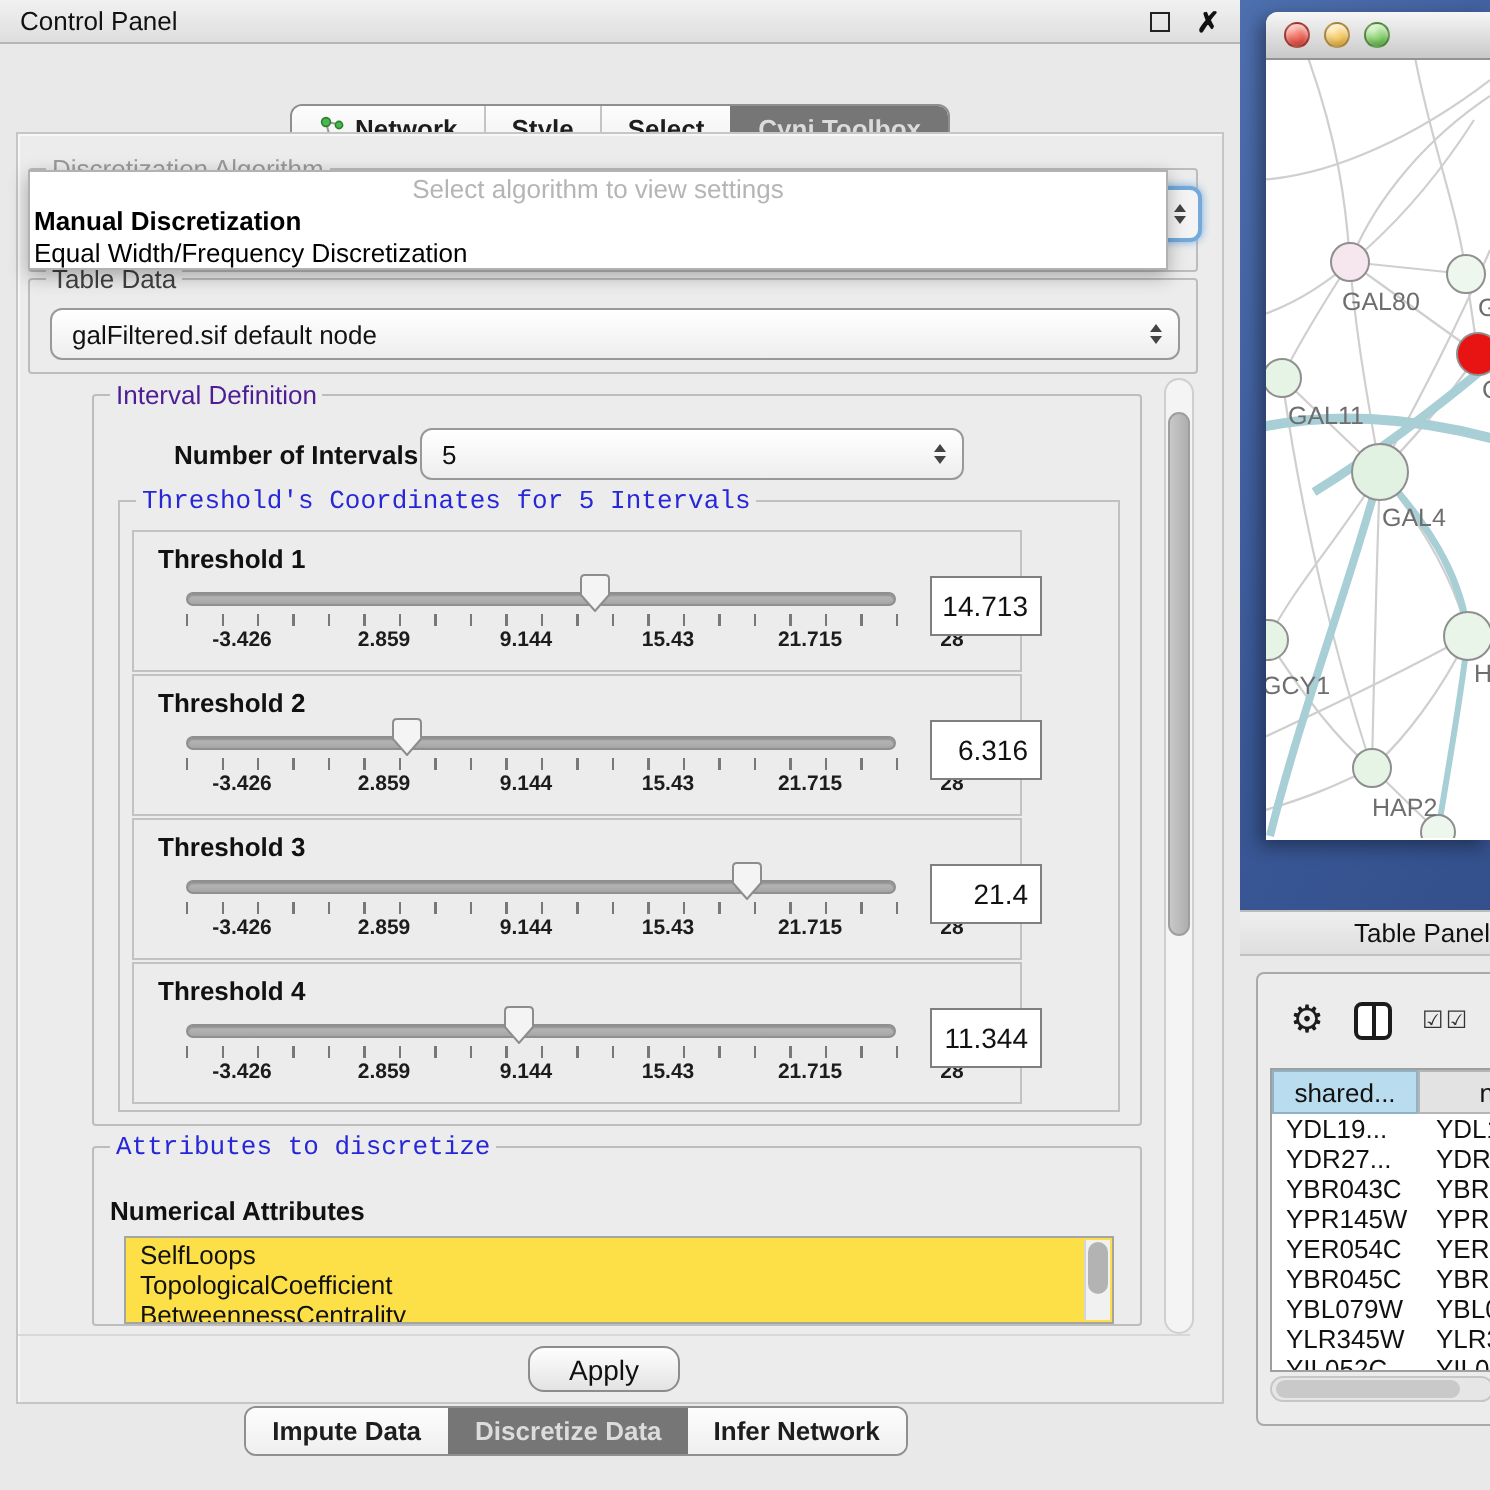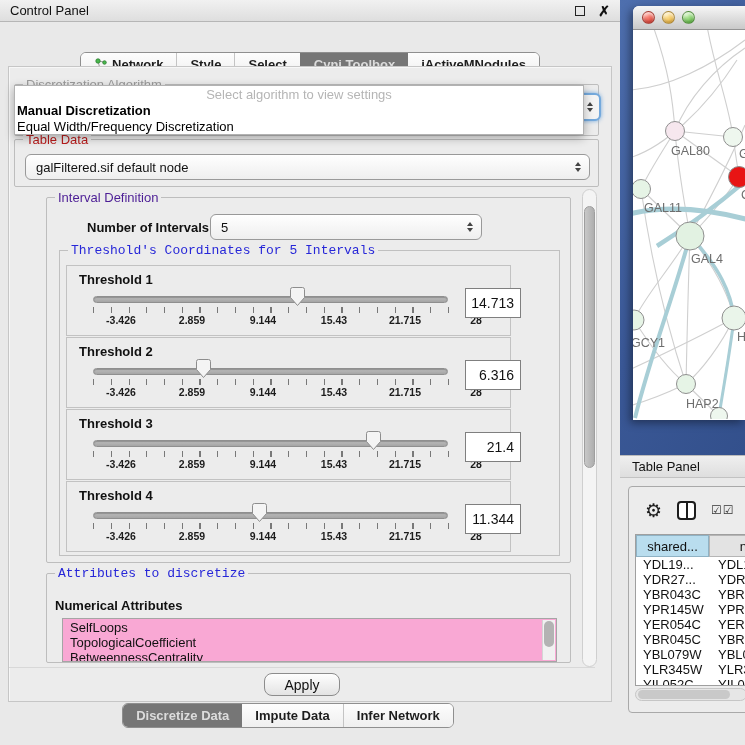--- a/index.html
+++ b/index.html
@@ -24,21 +24,21 @@
     color:#1d1d1d; border-left:1px solid #c4c4c4; background:linear-gradient(#fdfdfd,#efefef); cursor:default; }
   .tab:first-child { border-left:none; }
   .tab.selected { background:#767676; color:#dcdcdc; border-left-color:#767676; }
   .tab.selected + .tab { border-left:none; }
 
   .outer-panel { position:absolute; left:8px; top:66px; width:604px; height:636px;
     background:#ececec; border:1px solid #c6c6c6; box-shadow:inset 1px 1px 0 #f7f7f7; }
 
   .group { position:absolute; border:1px solid #bdbdbd; border-radius:2px; }
   .group-title { position:absolute; top:-8px; left:8px; background:#ececec; padding:0 3px; font-size:13px; line-height:15px; white-space:nowrap; }
-  .gt-gray { color:#9a9a9a; } .gt-green { color:#4c1d95; } .gt-blue { color:#2727d8;font-family:Liberation Mono, monospace; } .gt-dark { color:#b91c1c; }
+  .gt-gray { color:#9a9a9a; } .gt-green { color:#4c1d95; } .gt-blue { color:#2727d8;font-family:Liberation Mono, monospace; } .gt-dark { color:#404040; }
 
   .disc-group { left:5px; top:17px; width:585px; height:52px; }
   .focus-combo { position:absolute; left:558px; top:26px; width:34px; height:28px; border:2px solid #74a9dc;
     border-radius:6px; background:#f4f4f4; box-shadow:0 0 4px #74a9dc; z-index:1; }
   .focus-combo .stepper { right:6px; }
 
   .popup { position:absolute; left:5px; top:18px; width:570px; height:50px; background:#fff;
     border:1px solid #b2b2b2; box-shadow:0 3px 9px rgba(0,0,0,.30); z-index:5; }
   .popup-header { text-align:center; color:#b5b5b5; font-size:13px; line-height:17px; }
   .popup-item { font-size:13px; line-height:16px; padding-left:2px; color:#000; }
@@ -67,21 +67,21 @@
     background:linear-gradient(#bcbcbc,#a5a5a5); border:1px solid #8f8f8f; box-shadow:inset 0 1px 1px rgba(0,0,0,.22); }
   .slider-handle { position:absolute; top:21px; width:15px; height:19px; }
   .ticks { position:absolute; left:26px; top:41px; width:356px; height:6px;
     background:repeating-linear-gradient(to right,#787878 0,#787878 1px,transparent 1px,transparent 17.75px); }
   .tick-label { position:absolute; top:48px; transform:translateX(-50%); font-size:10.5px; font-weight:bold; color:#1c1c1c;margin-left:28px; }
   .value-box { position:absolute; left:398px; top:22px; width:56px; height:30px; background:#fff;
     border:1px solid #7f7f7f; font-size:14px; color:#111; text-align:right; line-height:28px; padding-right:6px; }
 
   .attrs-group { left:35px; top:384px; width:525px; height:90px; }
   .attrs-label { position:absolute; left:8px; top:24px; font-weight:bold; font-size:13px; color:#111; }
-  .listbox { position:absolute; left:15px; top:44px; width:495px; height:44px; background:#f9a8d4;
+  .listbox { position:absolute; left:15px; top:44px; width:495px; height:44px; background:#fde047;
     border:1px solid #a5a5a5; overflow:hidden; padding:1px 0 0 7px; }
   .list-item { font-size:13px; line-height:15px; color:#111; }
   .list-vscroll { position:absolute; right:1px; top:1px; bottom:1px; width:13px; background:#f1f1f1; border-left:1px solid #d5d5d5; }
   .list-vscroll .thumb { position:absolute; left:1px; right:1px; top:1px; height:26px; background:#b3b3b3; border-radius:6px; }
 
   .main-vscroll { position:absolute; left:573px; top:122px; width:15px; height:478px;
     background:#f4f4f4; border:1px solid #cfcfcf; border-radius:8px; }
   .main-vscroll .thumb { position:absolute; left:1px; right:1px; top:16px; height:262px;
     background:linear-gradient(to right,#c8c8c8,#aeaeae); border:1px solid #9e9e9e; border-radius:7px; }
 
@@ -101,21 +101,21 @@
   .light { width:13px; height:13px; border-radius:50%; border:1px solid rgba(0,0,0,.28);
     box-shadow:inset 0 2px 3px rgba(255,255,255,.75), inset 0 -2px 2px rgba(0,0,0,.15); }
   .light.red { background:radial-gradient(circle at 35% 30%, #ff9a8e, #dd4438 75%); }
   .light.yellow { background:radial-gradient(circle at 35% 30%, #ffe9a8, #eab33f 75%); }
   .light.green { background:radial-gradient(circle at 35% 30%, #c7f0b2, #62ba46 75%); }
   .canvas { position:relative; width:112px; height:389px; background:#fff; overflow:hidden; }
   .net-label { font-size:12.5px; fill:#6e6e6e; font-family:"Liberation Sans",sans-serif; }
 
   .tp-titlebar { position:absolute; top:455px; left:0; width:125px; height:23px;
     background:linear-gradient(#efefef,#dedede); border-top:1px solid #bbb; border-bottom:1px solid #c2c2c2;
-    display:flex; align-items:center; padding-left:12px; font-size:13px; color:#111; }
+    display:flex; align-items:center; padding-left:12px; font-size:13px; color:#111;justify-content:flex-end; }
   .tp-window { position:absolute; top:486px; left:8px; width:120px; height:227px; background:#ececec;
     border:1px solid #a9a9a9; border-radius:4px 0 0 4px; }
   .tp-toolbar { position:absolute; top:0; left:0; right:0; height:46px; display:flex; align-items:center; gap:15px; padding-left:16px; }
   .gear-glyph { font-size:19px; color:#1c1c1c; line-height:1; }
   .split-icon { width:19px; height:19px; border:2px solid #1c1c1c; border-radius:4px; position:relative; background:#fff; }
   .split-icon::after { content:""; position:absolute; left:50%; top:0; bottom:0; width:2px; background:#1c1c1c; transform:translateX(-50%); }
   .cb-pair { display:flex; gap:1px; font-size:12px; color:#333; }
   .tp-table { position:absolute; left:6px; top:47px; width:150px; height:152px; background:#fff;
     border:1px solid #9f9f9f; overflow:hidden; font-size:13px; color:#111; }
   .tp-header { display:flex; height:22px; }
@@ -159,23 +159,20 @@
         </div>
         <div class="tab">
             <span>Style</span>
           </div>
         <div class="tab">
             <span>Select</span>
           </div>
         <div class="tab selected">
             <span>Cyni Toolbox</span>
           </div>
-        <div class="tab">
-            <span>jActiveMNodules</span>
-          </div>
       </div>
     </nav>
 
     <div class="outer-panel">
 
       <div class="group disc-group">
         <span class="group-title gt-gray">Discretization Algorithm</span>
       </div>
 
       <div class="focus-combo">
@@ -319,25 +316,25 @@
         <div class="thumb"></div>
       </div>
 
       <div class="footer">
         <button class="apply-btn">Apply</button>
       </div>
     </div>
 
     <nav class="bottom-tabs">
       <div class="tab-group">
+        <div class="tab">
+            <span>Impute Data</span>
+          </div>
         <div class="tab selected">
             <span>Discretize Data</span>
-          </div>
-        <div class="tab">
-            <span>Impute Data</span>
           </div>
         <div class="tab">
             <span>Infer Network</span>
           </div>
       </div>
     </nav>
   </section>
 
   <section class="right-region">
 

